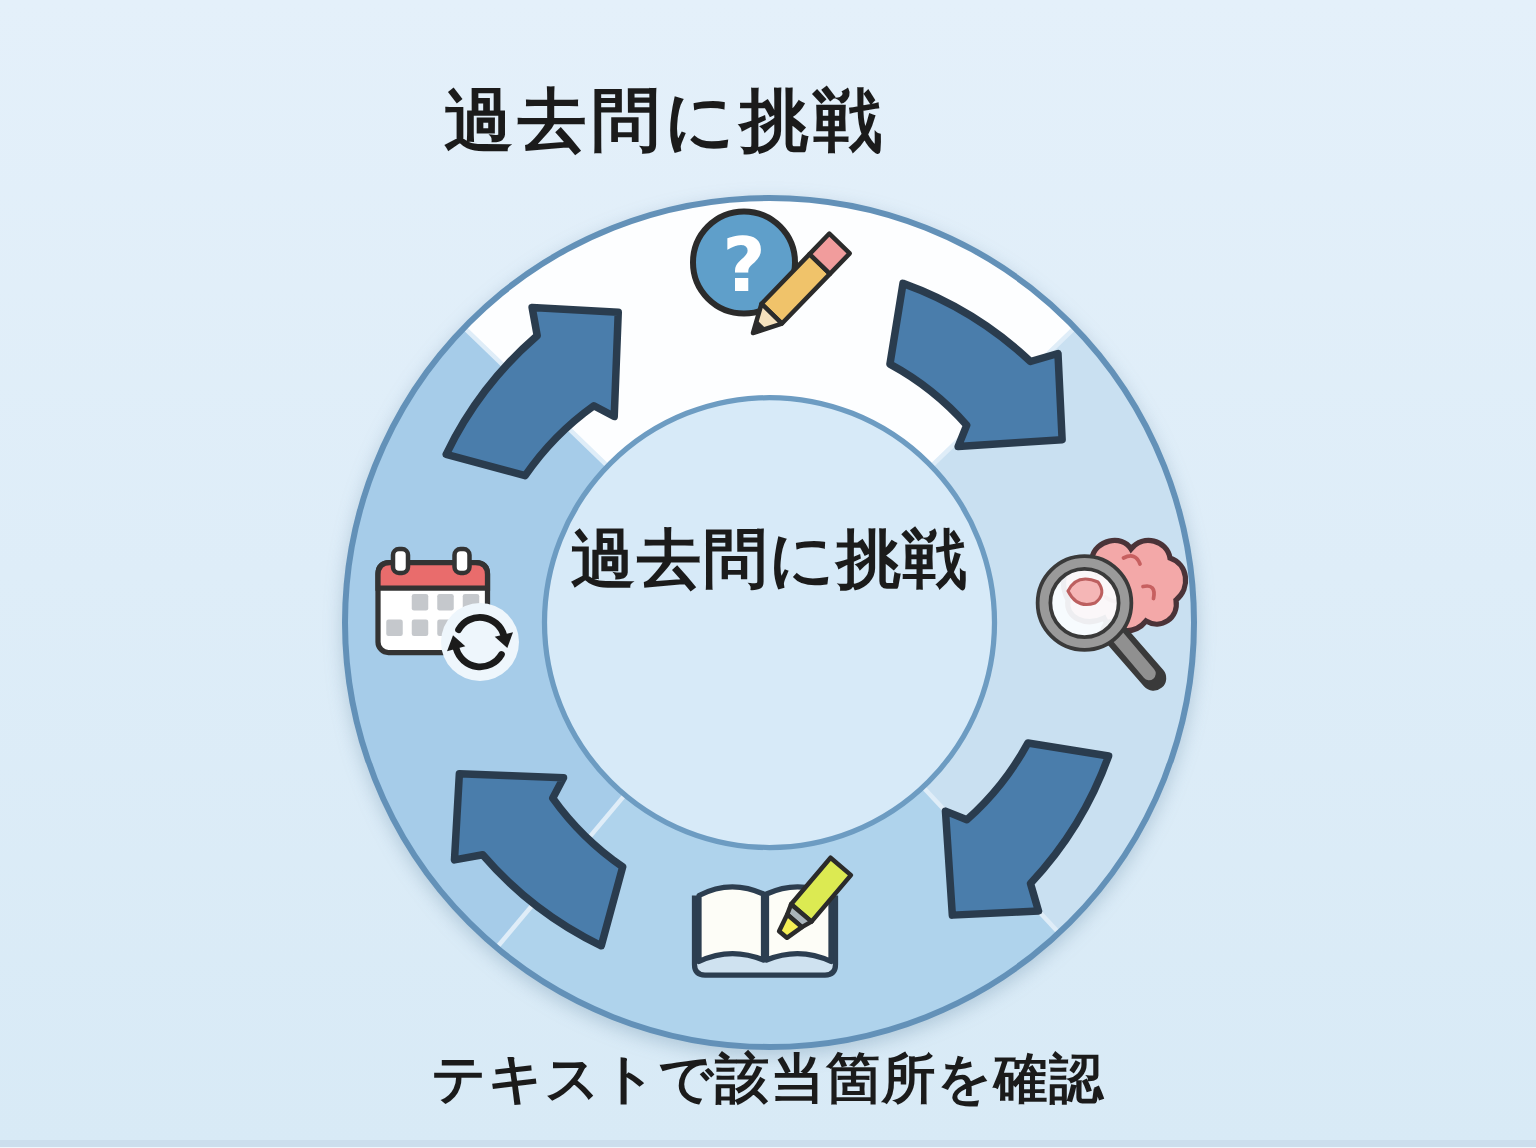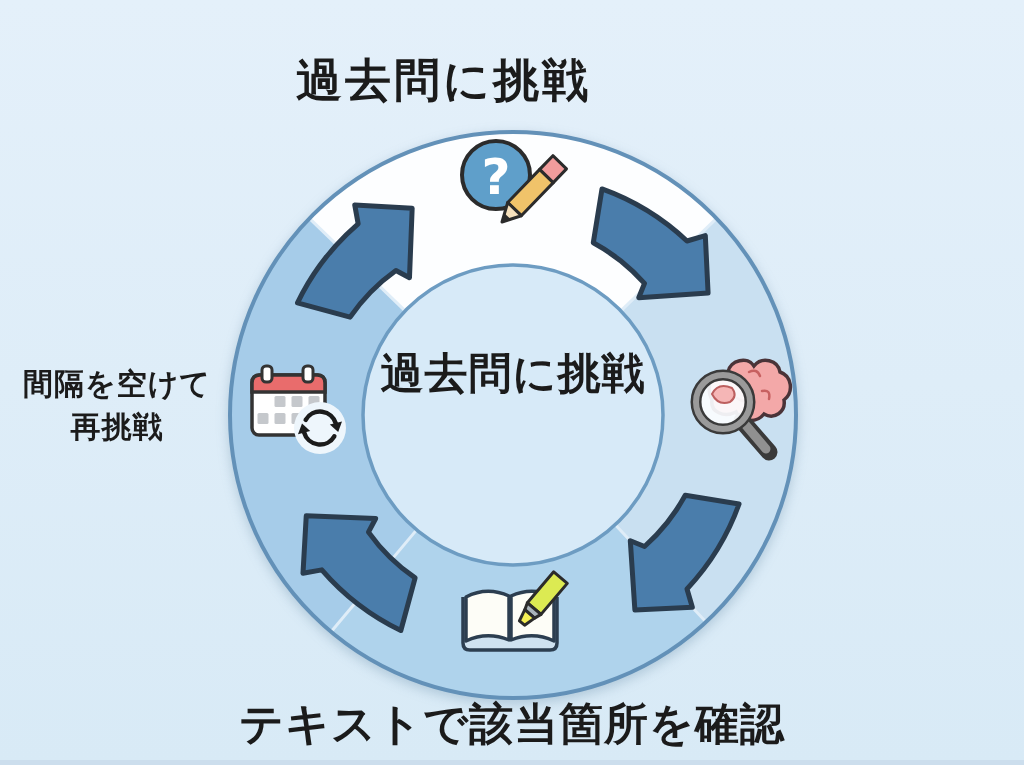--- a/index.html
+++ b/index.html
@@ -18,21 +18,21 @@
     position:relative;width:1024px;height:765px;overflow:hidden;
     background:linear-gradient(180deg,var(--page-bg-top) 0%,var(--page-bg-bottom) 100%);
     font-family:"Liberation Sans","DejaVu Sans",sans-serif;
     color:var(--text-color);
   }
   svg.diagram{position:absolute;left:0;top:0;width:1024px;height:765px}
   .label{position:absolute;font-weight:800;text-align:center;line-height:1.42;letter-spacing:1px;white-space:nowrap}
   .label-top{left:0;width:887px;top:48px;font-size:46px;letter-spacing:3px}
   .label-right{left:812px;width:210px;top:366px;font-size:28px}
   .label-left{left:8px;width:218px;top:363px;font-size:30px}
-  .label-bottom{left:0;width:1024px;top:693px;font-size:44px;letter-spacing:1px}
+  .label-bottom{left:0;width:1024px;top:693px;font-size:36px;letter-spacing:1px}
   .center-title{
     position:absolute;left:363px;top:344px;width:300px;text-align:center;
     font-weight:800;font-size:43px;line-height:1.35;letter-spacing:1px;white-space:nowrap
   }
   .bottom-strip{position:absolute;left:0;bottom:0;width:100%;height:5px;background:var(--bottom-strip)}
   .shadowed{filter:drop-shadow(0 4px 6px rgba(70,110,145,.28))}
 </style>
 </head>
 <body>
 
@@ -123,23 +123,19 @@
         <polygon points="302,423.5 310.2,430.9 298,434.2" fill="#1b1b1b"></polygon>
       </g>
     </g>
   </svg>
 
   <div class="label label-top">過去問に挑戦</div>
 
 
   <div class="label label-bottom">テキストで該当箇所を確認</div>
 
-  <div class="label label-left">
-    <div>間隔を空けて</div>
-    <div>再挑戦</div>
-  </div>
 
   <div class="center-title">
     <div>過去問に挑戦</div>
   </div>
 
   <div class="bottom-strip"></div>
 </div>
 
 </body></html>

